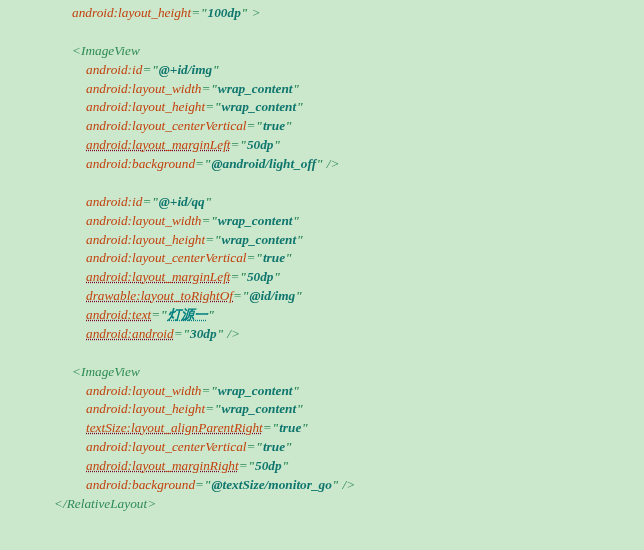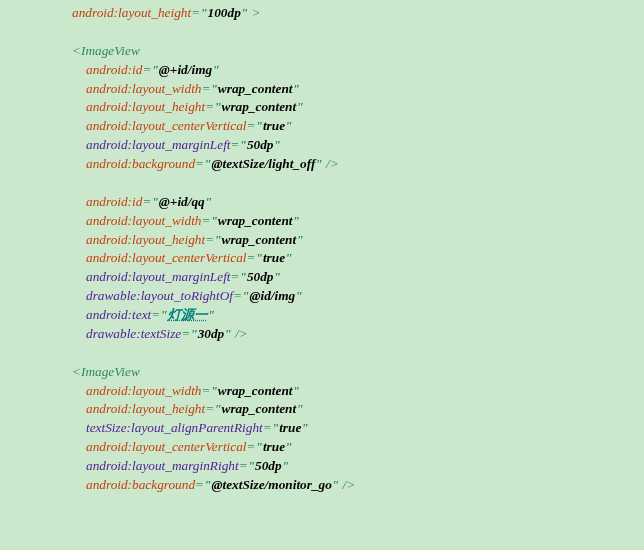--- a/index.html
+++ b/index.html
@@ -12,50 +12,51 @@
     width: 644px;
     color: #333;
     font-style: italic;
   }
   .line { white-space: pre; }
   .ind1 { padding-left: 72px; }
   .ind2 { padding-left: 86px; }
   .ind3 { padding-left: 54px; }
   .elem { color: #2e8b57; }
   .attr { color: #c2410c; }
-  .attr-u { color: #4c1d95; text-decoration-style: dotted; text-decoration-color: #7a0026; }
+  .attr-u { color: #c2410c; text-decoration: underline; text-decoration-style: dotted; text-decoration-color: #7a0026; }
   .punc { color: #2e8b57; }
   .quote { color: #2e8b57; font-weight: bold; }
-  .val { color: #000000; font-weight: bold; }
+  .val { color: #0f766e; font-weight: bold; }
   .val-u { color: #008080; font-weight: bold; text-decoration: underline; text-decoration-style: dotted; text-decoration-color: #008080; text-align: right; }
   .blank { height: 18.9px; }
 </style>
 </head>
 <body>
 
 <div id="code-container">
     <div class="line ind1"><span class="attr">android:layout_height</span><span class="punc">=</span><span class="quote">"</span><span class="val">100dp</span><span class="quote">"</span><span class="elem"> &gt;</span></div>
     <div class="blank"></div>
     <div class="line ind1"><span class="elem">&lt;ImageView</span></div>
     <div class="line ind2"><span class="attr">android:id</span><span class="punc">=</span><span class="quote">"</span><span class="val">@+id/img</span><span class="quote">"</span></div>
     <div class="line ind2"><span class="attr">android:layout_width</span><span class="punc">=</span><span class="quote">"</span><span class="val">wrap_content</span><span class="quote">"</span></div>
     <div class="line ind2"><span class="attr">android:layout_height</span><span class="punc">=</span><span class="quote">"</span><span class="val">wrap_content</span><span class="quote">"</span></div>
     <div class="line ind2"><span class="attr">android:layout_centerVertical</span><span class="punc">=</span><span class="quote">"</span><span class="val">true</span><span class="quote">"</span></div>
     <div class="line ind2"><span class="attr-u">android:layout_marginLeft</span><span class="punc">=</span><span class="quote">"</span><span class="val">50dp</span><span class="quote">"</span></div>
-    <div class="line ind2"><span class="attr">android:background</span><span class="punc">=</span><span class="quote">"</span><span class="val">@textSize/light_off</span><span class="quote">"</span><span class="elem"> /&gt;</span></div>
+    <div class="line ind2"><span class="attr">android:background</span><span class="punc">=</span><span class="quote">"</span><span class="val">@android/light_off</span><span class="quote">"</span><span class="elem"> /&gt;</span></div>
     <div class="blank"></div>
     <div class="line ind2"><span class="attr">android:id</span><span class="punc">=</span><span class="quote">"</span><span class="val">@+id/qq</span><span class="quote">"</span></div>
     <div class="line ind2"><span class="attr">android:layout_width</span><span class="punc">=</span><span class="quote">"</span><span class="val">wrap_content</span><span class="quote">"</span></div>
     <div class="line ind2"><span class="attr">android:layout_height</span><span class="punc">=</span><span class="quote">"</span><span class="val">wrap_content</span><span class="quote">"</span></div>
     <div class="line ind2"><span class="attr">android:layout_centerVertical</span><span class="punc">=</span><span class="quote">"</span><span class="val">true</span><span class="quote">"</span></div>
     <div class="line ind2"><span class="attr-u">android:layout_marginLeft</span><span class="punc">=</span><span class="quote">"</span><span class="val">50dp</span><span class="quote">"</span></div>
     <div class="line ind2"><span class="attr-u">drawable:layout_toRightOf</span><span class="punc">=</span><span class="quote">"</span><span class="val">@id/img</span><span class="quote">"</span></div>
     <div class="line ind2"><span class="attr-u">android:text</span><span class="punc">=</span><span class="quote">"</span><span class="val-u">灯源一</span><span class="quote">"</span></div>
-    <div class="line ind2"><span class="attr-u">drawable:textSize</span><span class="punc">=</span><span class="quote">"</span><span class="val">30dp</span><span class="quote">"</span><span class="elem"> /&gt;</span></div>
+    <div class="line ind2"><span class="attr-u">android:android</span><span class="punc">=</span><span class="quote">"</span><span class="val">30dp</span><span class="quote">"</span><span class="elem"> /&gt;</span></div>
     <div class="blank"></div>
     <div class="line ind1"><span class="elem">&lt;ImageView</span></div>
     <div class="line ind2"><span class="attr">android:layout_width</span><span class="punc">=</span><span class="quote">"</span><span class="val">wrap_content</span><span class="quote">"</span></div>
     <div class="line ind2"><span class="attr">android:layout_height</span><span class="punc">=</span><span class="quote">"</span><span class="val">wrap_content</span><span class="quote">"</span></div>
     <div class="line ind2"><span class="attr-u">textSize:layout_alignParentRight</span><span class="punc">=</span><span class="quote">"</span><span class="val">true</span><span class="quote">"</span></div>
     <div class="line ind2"><span class="attr">android:layout_centerVertical</span><span class="punc">=</span><span class="quote">"</span><span class="val">true</span><span class="quote">"</span></div>
     <div class="line ind2"><span class="attr-u">android:layout_marginRight</span><span class="punc">=</span><span class="quote">"</span><span class="val">50dp</span><span class="quote">"</span></div>
     <div class="line ind2"><span class="attr">android:background</span><span class="punc">=</span><span class="quote">"</span><span class="val">@textSize/monitor_go</span><span class="quote">"</span><span class="elem"> /&gt;</span></div>
+    <div class="line ind3"><span class="elem">&lt;/RelativeLayout&gt;</span></div>
   </div>
 
 </body></html>

